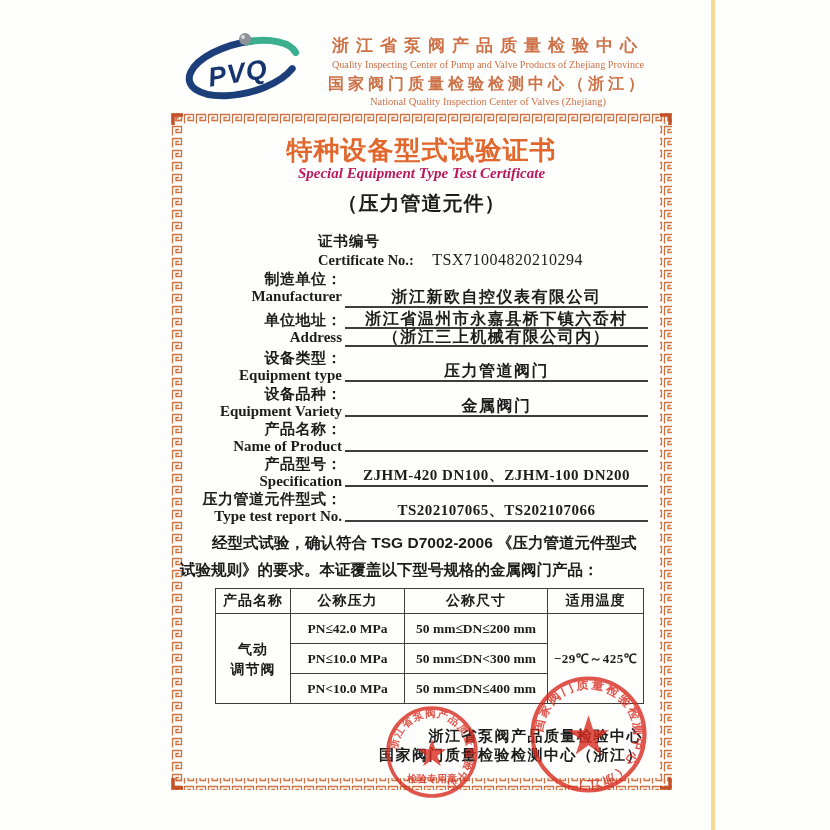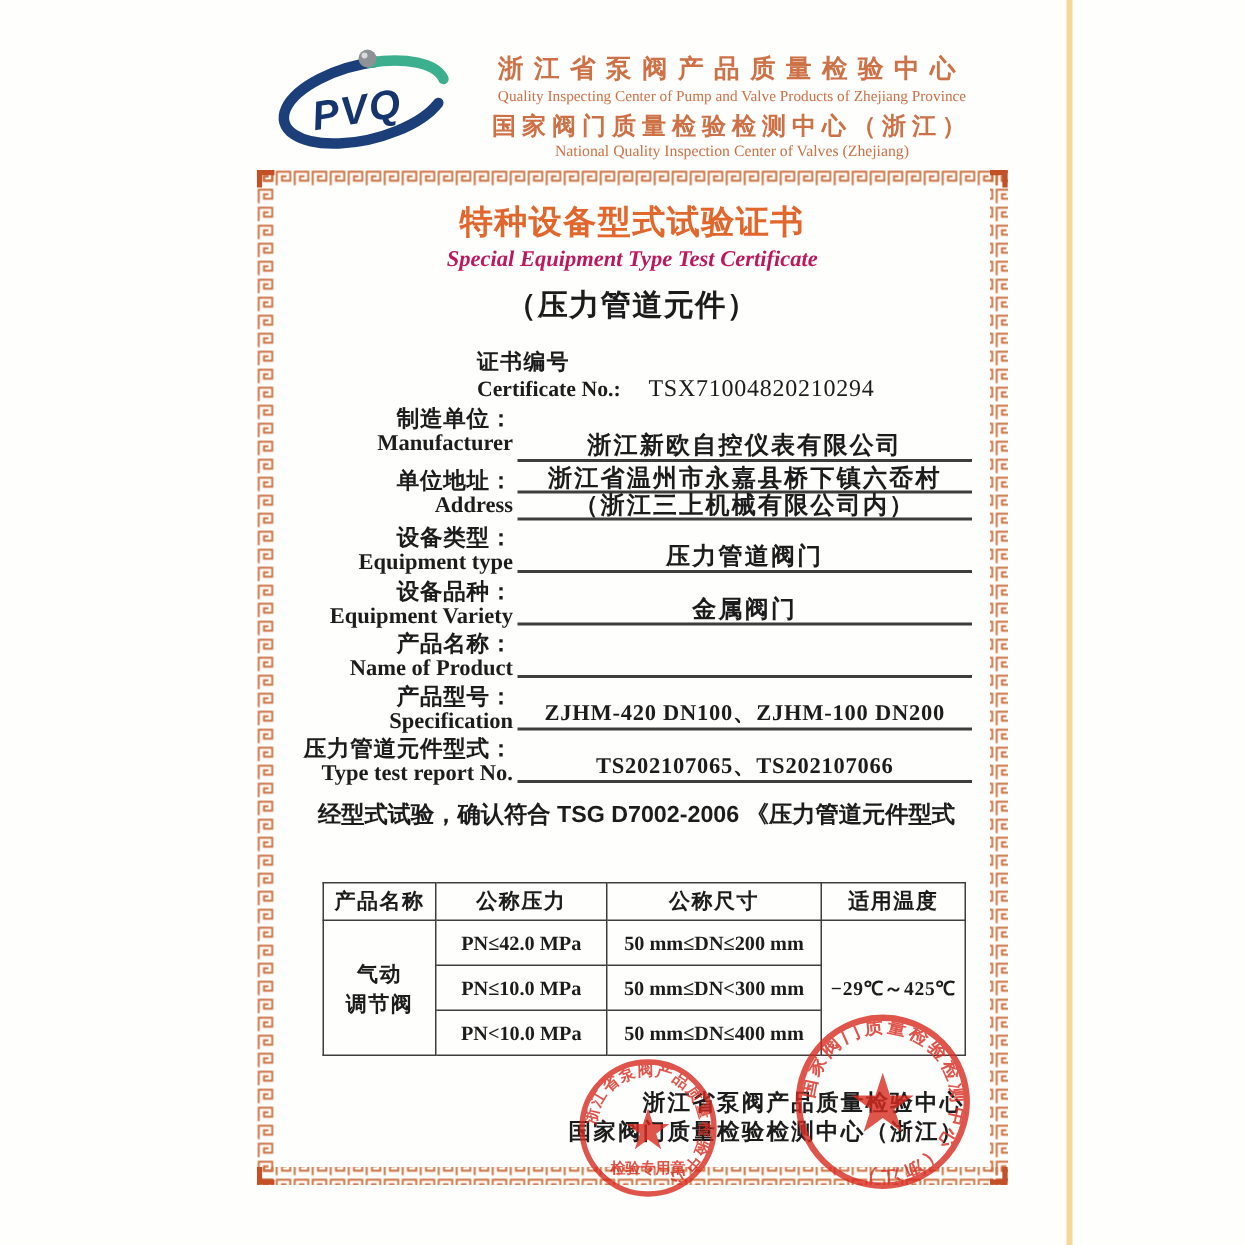--- a/index.html
+++ b/index.html
@@ -15,21 +15,21 @@
   .org-cn1{font-size:17px;font-weight:700;letter-spacing:7px;white-space:nowrap;}
   .org-en1{font-size:10.2px;font-family:"Liberation Serif",serif;margin-top:2px;white-space:nowrap;}
   .org-cn2{font-size:16px;font-weight:700;letter-spacing:4px;margin-top:4px;white-space:nowrap;}
   .org-en2{font-size:10.5px;font-family:"Liberation Serif",serif;margin-top:1px;}
 
   
   .border-svg{position:absolute;left:171px;top:113px;width:501px;height:677px;z-index:1;}
 
   
   .t-center{position:absolute;left:171px;width:501px;text-align:center;}
-  .title-cn{top:133px;font-size:22px;font-weight:700;color:#e2672c;letter-spacing:1px;}
+  .title-cn{top:133px;font-size:26px;font-weight:700;color:#e2672c;letter-spacing:1px;}
   .title-en{top:165px;font-size:15px;font-weight:700;font-family:"Liberation Serif",serif;color:#be185d;font-style:italic;}
   .subject-cn{top:190px;font-size:20px;font-weight:700;letter-spacing:1px;}
   .subject-en{top:213px;font-size:14.5px;font-weight:700;font-family:"Liberation Serif",serif;}
 
   .certno{position:absolute;left:318px;top:232px;z-index:2;}
   .certno-cn{font-size:14.5px;font-weight:700;letter-spacing:1px;}
   .certno-en{font-size:14.5px;font-weight:700;font-family:"Liberation Serif",serif;}
   .certno-val{font-size:16px;font-family:"Liberation Serif",serif;margin-left:14px;letter-spacing:.5px;}
 
   
@@ -156,20 +156,21 @@
   <div id="spc-en" class="flabel fl-en">Specification</div>
   <div id="spc-v" class="fval fv-lat">ZJHM-420 DN100、ZJHM-100 DN200</div>
   <div id="spc-l" class="fline"></div>
 
   <div id="rpt-cn" class="flabel fl-cn">压力管道元件型式：</div>
   <div id="rpt-en" class="flabel fl-en">Type test report No.</div>
   <div id="rpt-v" class="fval fv-lat">TS202107065、TS202107066</div>
   <div id="rpt-l" class="fline"></div>
 
   <div id="stmt1" class="stmt">经型式试验，确认符合 TSG D7002-2006 《压力管道元件型式</div>
+  <div id="stmt2" class="stmt">试验规则》的要求。本证覆盖以下型号规格的金属阀门产品：</div>
 
   <table class="spec">
     <colgroup>
         <col style="width:75px">
         <col style="width:114px">
         <col style="width:143px">
         <col style="width:96px">
       </colgroup>
     <thead>
       <tr>

